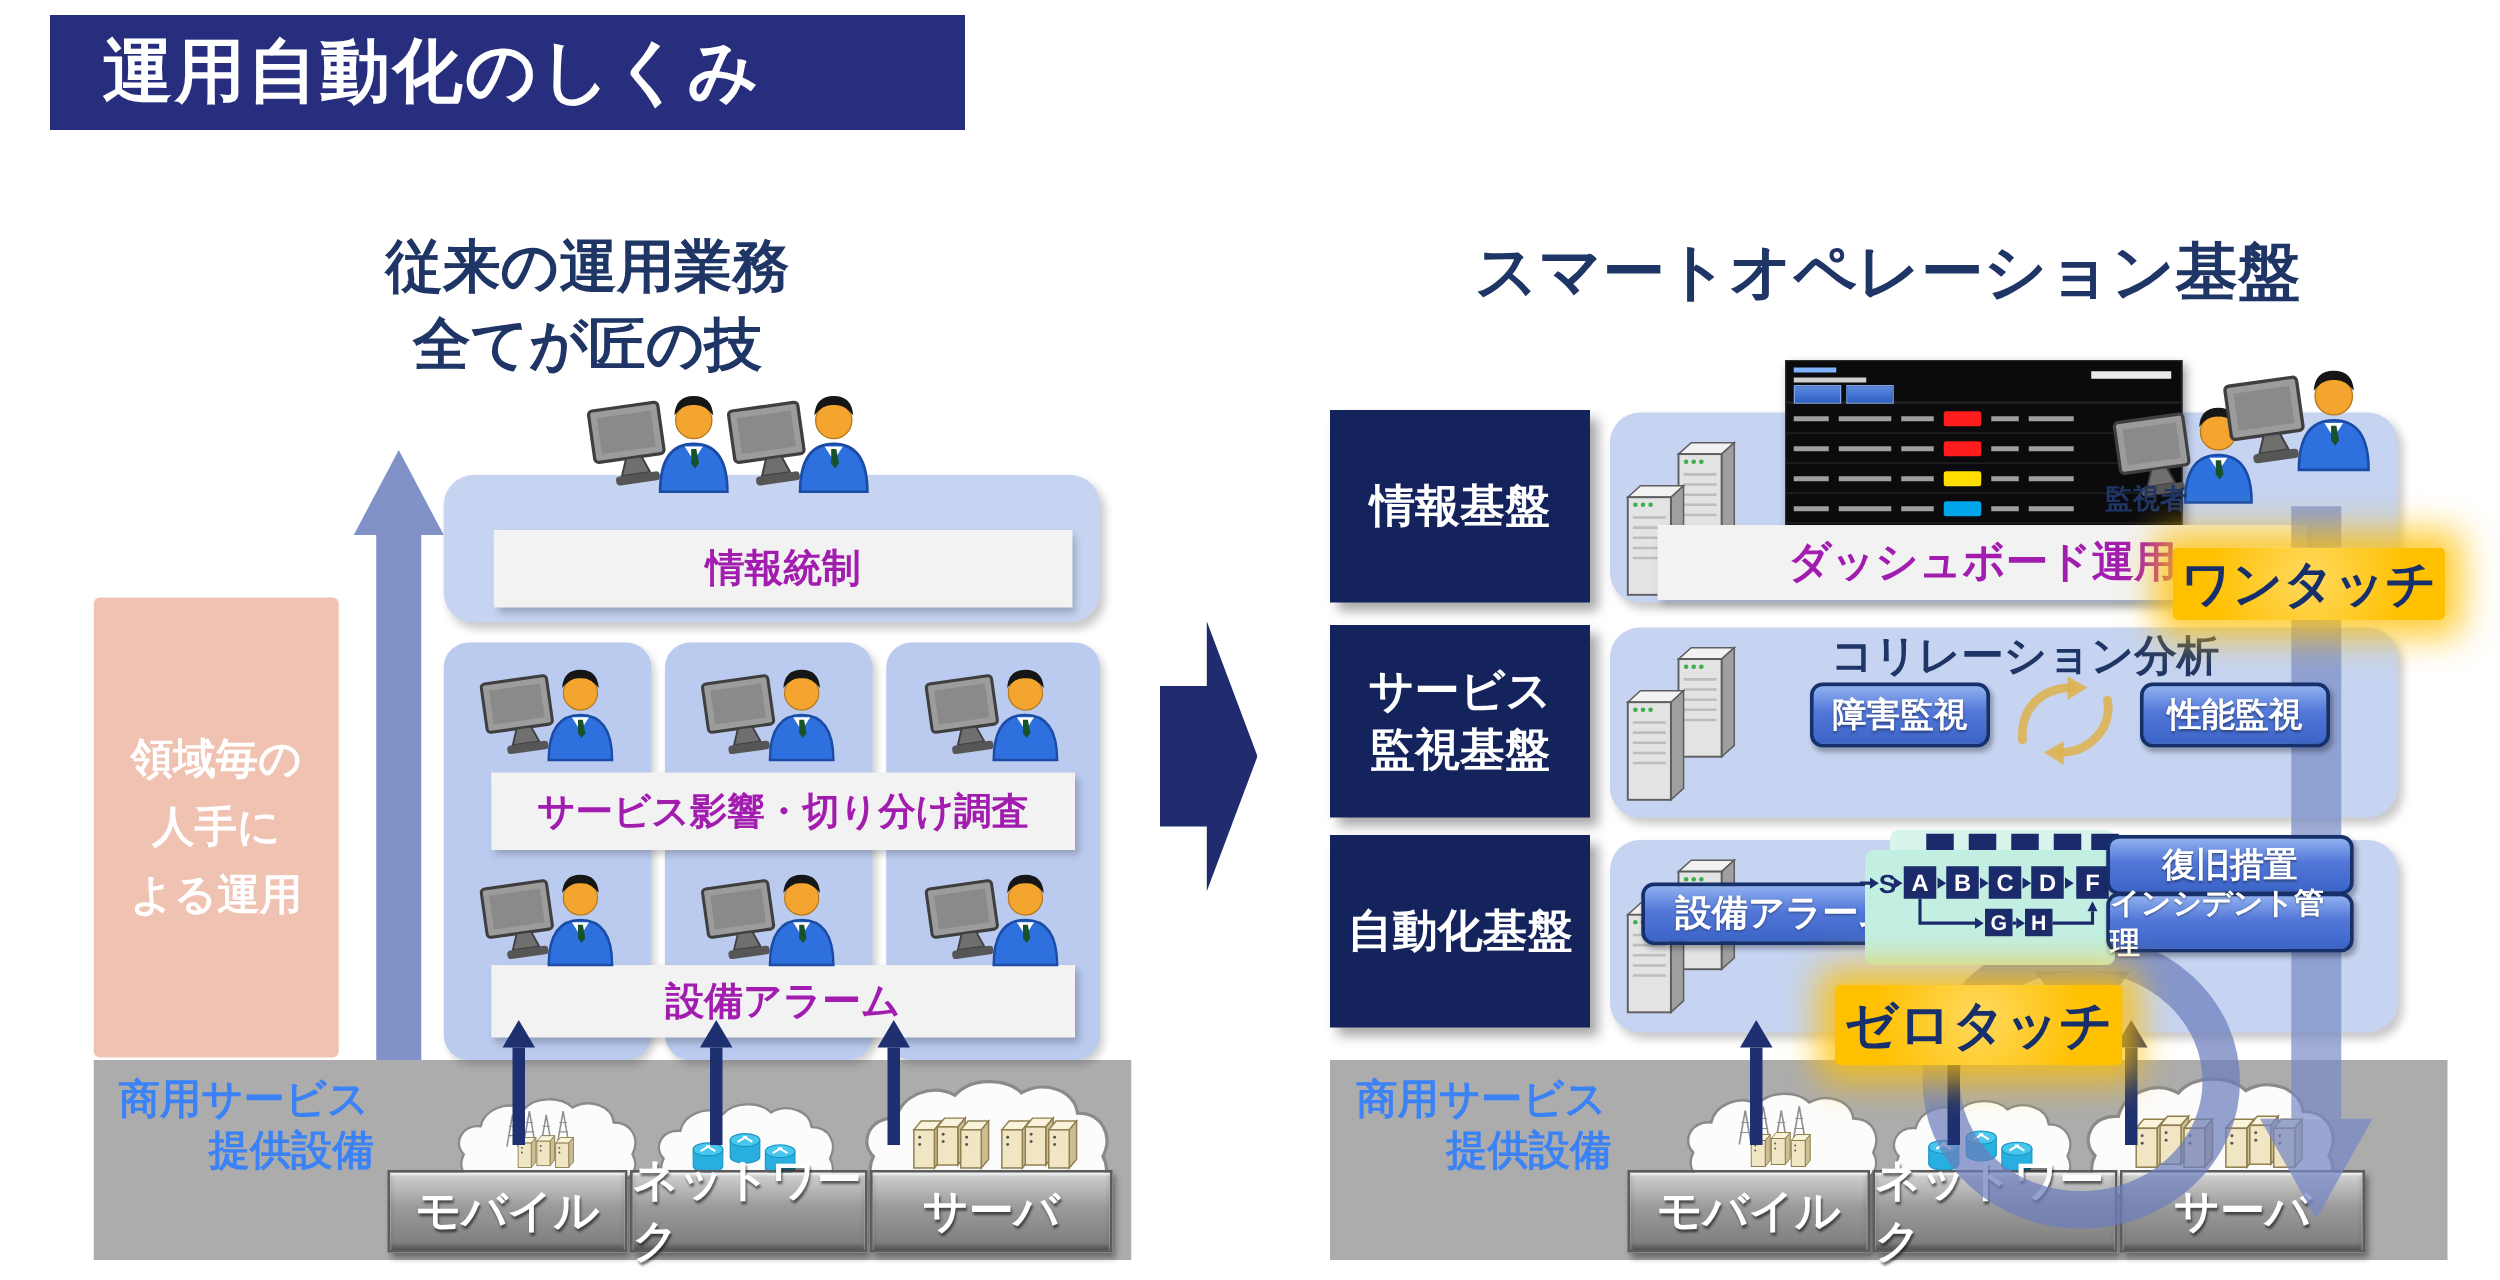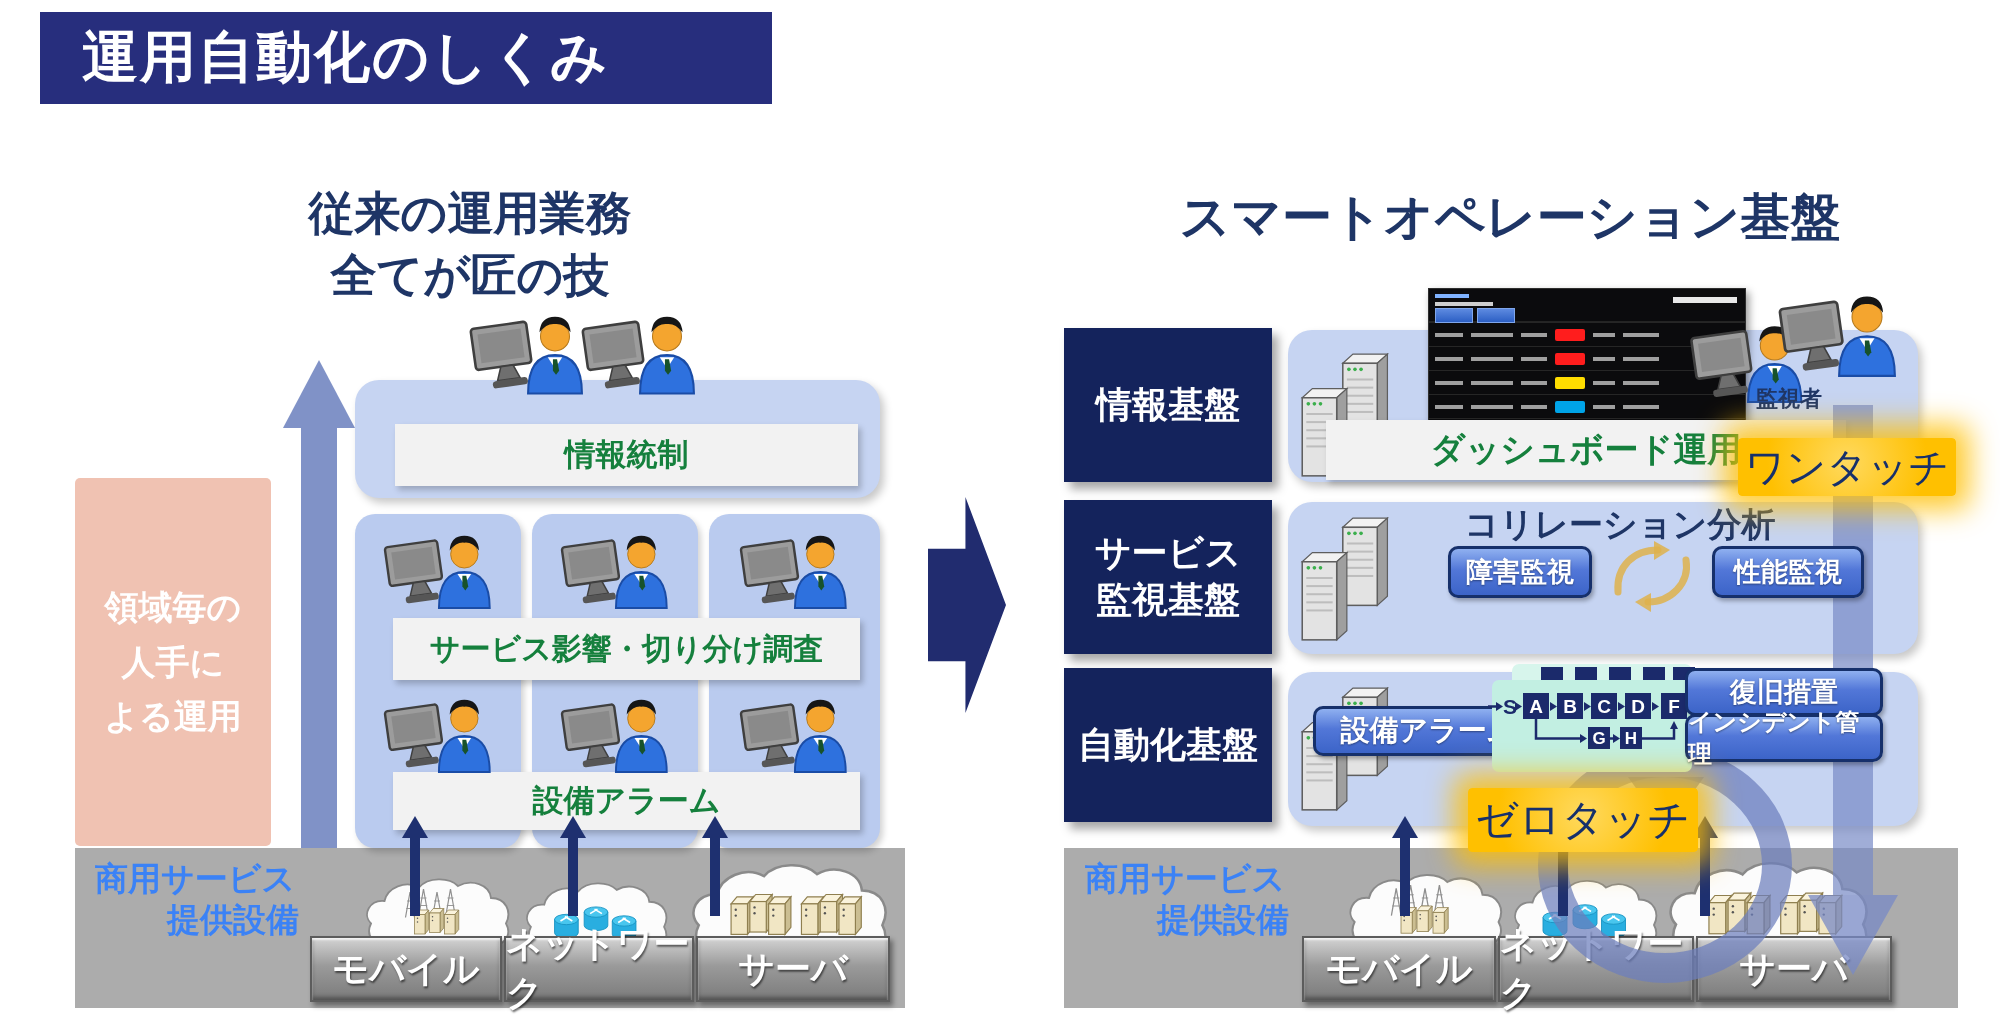--- a/index.html
+++ b/index.html
@@ -9,36 +9,36 @@
   .pre{white-space:pre-line;}
 
   
   .title-box{left:40px;top:12px;width:690px;height:92px;background:#272E7D;color:#fff;
     font-size:56px;font-weight:bold;display:flex;align-items:center;padding-left:42px;letter-spacing:2px;z-index:2;}
   .hdg{color:#1E3566;font-weight:bold;text-align:center;z-index:2;}
 
   
   .panel{background:#C6D4F2;border-radius:24px;box-shadow:4px 5px 8px rgba(0,0,0,.22);z-index:1;}
   .pcol{background:#BACBEF;border-radius:20px;box-shadow:3px 4px 6px rgba(0,0,0,.18);z-index:1;}
-  .band{background:#F2F2F2;color:#15803d;font-weight:bold;display:flex;align-items:center;justify-content:center;
+  .band{background:#F2F2F2;color:#a21caf;font-weight:bold;display:flex;align-items:center;justify-content:center;
     box-shadow:3px 4px 6px rgba(0,0,0,.22);z-index:3;}
   .nlabel{background:#14235C;color:#fff;font-weight:bold;display:flex;align-items:center;justify-content:center;
     text-align:center;box-shadow:6px 7px 9px rgba(0,0,0,.35);z-index:2;}
   .pink-note{background:#F0C2B2;border-radius:5px;color:#fff;font-weight:bold;text-align:center;
     font-size:34px;line-height:1.6;display:flex;align-items:center;justify-content:center;z-index:1;}
 
   
   .gbtn{background:linear-gradient(180deg,#d3d3d3 0%,#9a9a9a 45%,#7b7b7b 100%);border:2px solid #5c5c5c;
     color:#fff;font-weight:bold;font-size:36px;display:flex;align-items:center;justify-content:center;
     box-shadow:inset 0 2px 2px rgba(255,255,255,.75), inset 0 -3px 4px rgba(0,0,0,.35), 3px 4px 5px rgba(0,0,0,.4);
     text-shadow:1px 2px 2px rgba(0,0,0,.55);z-index:2;}
   .bbtn{background:linear-gradient(180deg,#8FB0F0 0%,#5277D8 45%,#3C64C8 100%);border:3px solid #16306B;
     border-radius:10px;color:#fff;font-weight:bold;display:flex;align-items:center;justify-content:center;
     box-shadow:2px 3px 4px rgba(0,0,0,.3);text-shadow:0 1px 2px rgba(0,0,0,.4);z-index:5;}
-  .ytag{background:radial-gradient(circle at 50% 40%, #FFD95E 0%, #FFC000 70%);color:#17306B;font-weight:normal;
+  .ytag{background:radial-gradient(circle at 50% 40%, #FFD95E 0%, #FFC000 70%);color:#17306B;font-weight:bold;
     display:flex;align-items:center;justify-content:center;border-radius:4px;
     box-shadow:0 0 28px 14px rgba(255,191,0,.8);z-index:7;text-align:center;}
 
   
   .uparrow-shaft{background:#8092C7;z-index:1;}
   .uparrow-head{width:0;height:0;border-left:36px solid transparent;border-right:36px solid transparent;
     border-bottom:68px solid #8092C7;z-index:1;}
   .mid-arrow{left:928px;top:497px;width:78px;height:216px;background:#212C6F;z-index:2;
     clip-path:polygon(0% 24%,48% 24%,48% 0%,100% 50%,48% 100%,48% 76%,0% 76%);}
   .narrow-shaft{width:10px;background:#1E3070;z-index:6;}
@@ -299,21 +299,21 @@
         <span class="bar" style="width:36px"></span>
     </div>
   </div>
 
   <svg class="abs op" style="left:1688px;top:318px;" width="116" height="86" viewBox="0 0 112 84">
       <use href="#op-icon"></use>
     </svg>
   <svg class="abs op" style="left:1776px;top:288px;" width="122" height="90" viewBox="0 0 112 84">
       <use href="#op-icon"></use>
     </svg>
-  <div class="abs obs-label" style="left:1756px;top:384px;">監視者</div>
+  <div class="abs obs-label" style="left:1684px;top:384px;">監視者</div>
 
   <div class="abs band" style="left:1326px;top:420px;width:520px;height:60px;font-size:34px;">ダッシュボード運用</div>
 
   <div class="abs vband-shaft"></div>
   <div class="abs vband-head"></div>
 
   <div class="abs ytag" style="left:1738px;top:438px;width:218px;height:58px;font-size:40px;">ワンタッチ</div>
 
   <svg class="abs srv" style="left:1294px;top:508px;" width="126" height="142" viewBox="0 0 120 140">
       <use href="#srv-pair"></use>

